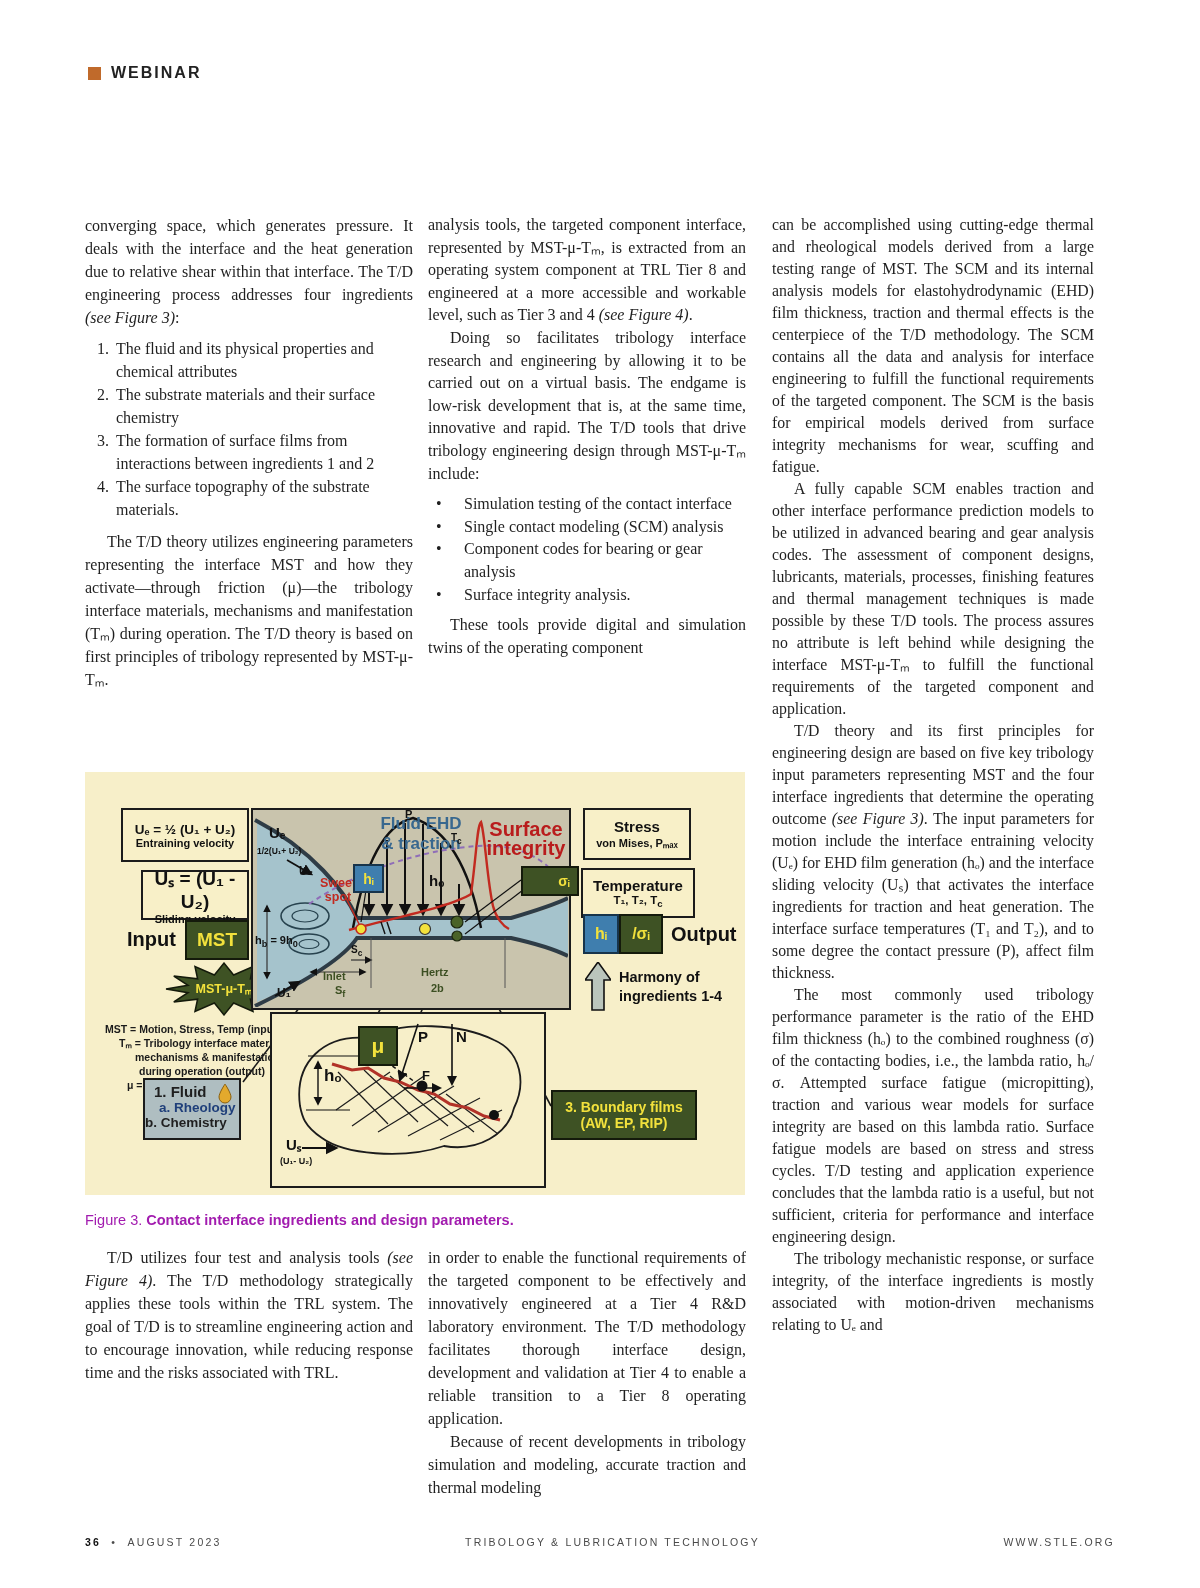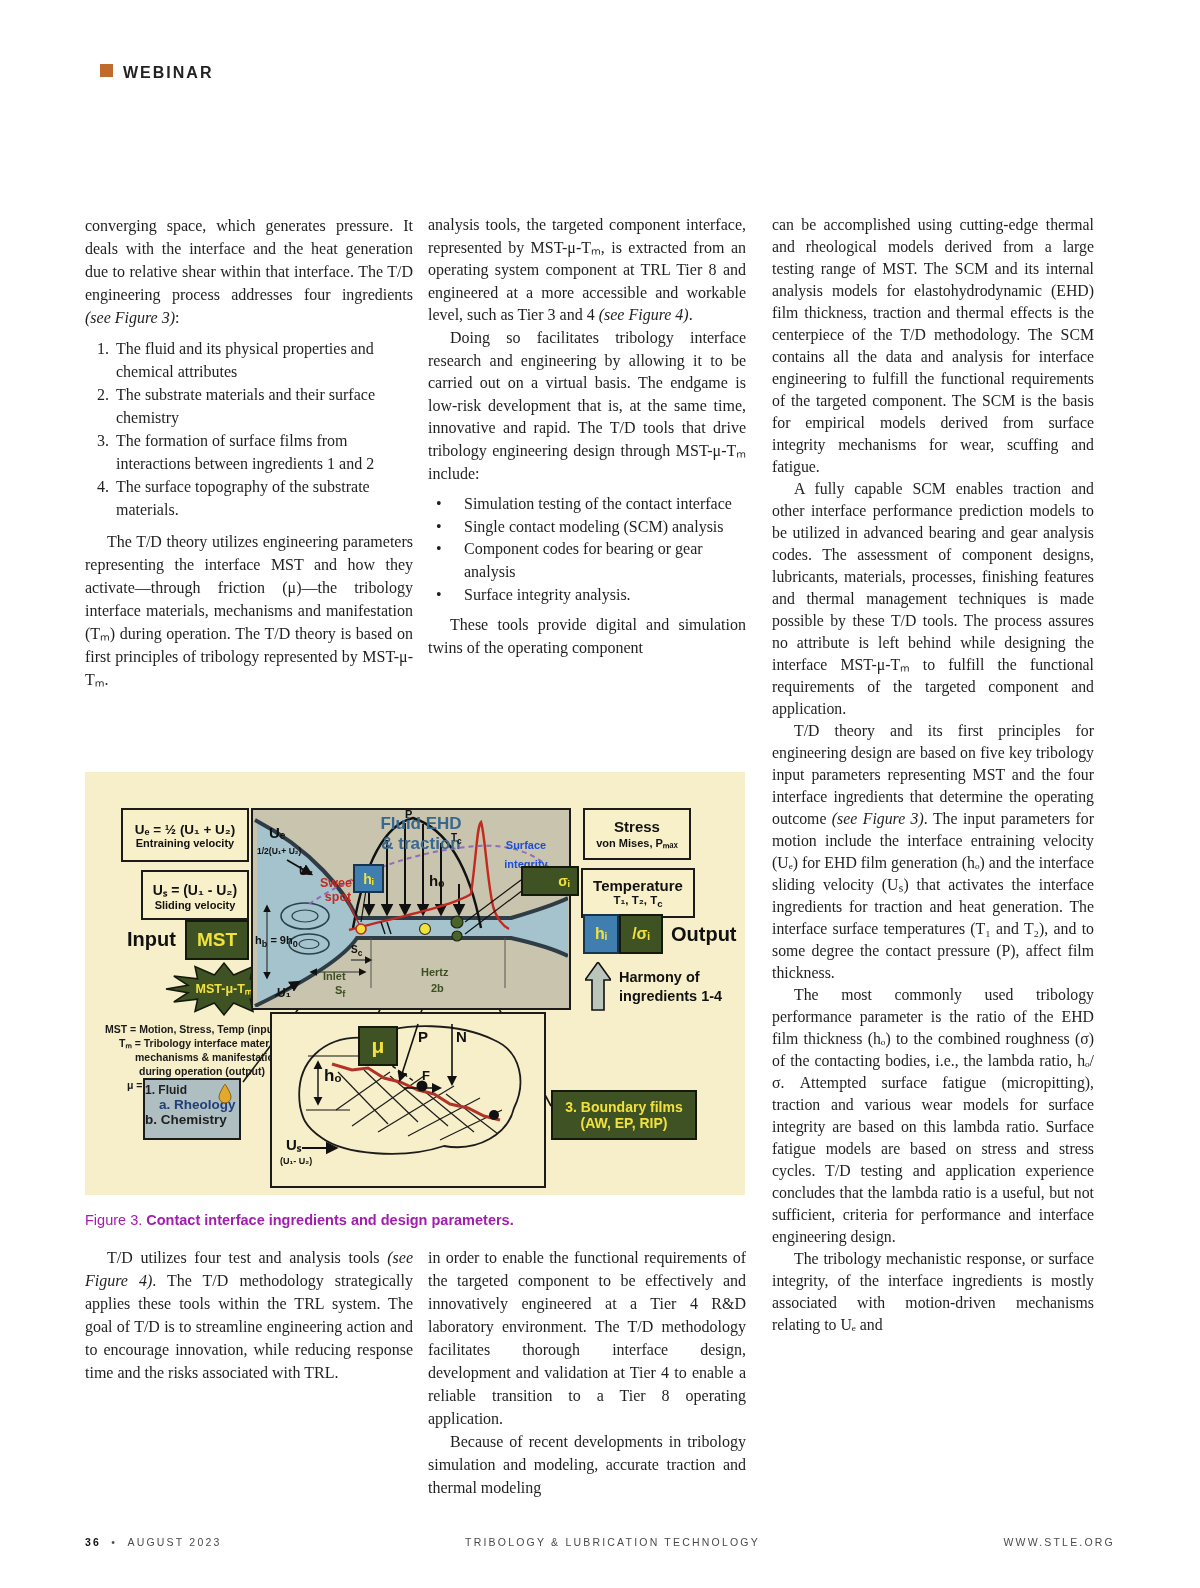--- a/index.html
+++ b/index.html
@@ -1,21 +1,21 @@
 <!DOCTYPE html>
 <html><head>
 <meta charset="utf-8">
 <style>
   html,body{margin:0;padding:0;background:#ffffff;}
   #page{position:relative;width:1200px;height:1588px;background:#ffffff;overflow:hidden;
         font-family:"Liberation Serif",serif;color:#1f1f1f;}
   
-  .webinar{position:absolute;left:88px;top:64px;display:flex;gap:10px;
+  .webinar{position:absolute;left:88px;top:64px;display:flex;align-items:center;gap:10px;
            font-family:"Liberation Sans",sans-serif;font-size:16px;font-weight:600;
-           letter-spacing:2px;color:#222;margin-left:12px;}
+           letter-spacing:2px;color:#222;}
   .webinar .sq{width:13px;height:13px;background:#C06A2B;}
   
   .col{position:absolute;text-align:justify;font-size:16px;line-height:23px;overflow:hidden;}
   .col p{margin:0 0 0 0;}
   .gap{height:9px;}
   .indent{text-indent:22px;}
   .it{font-style:italic;}
   .nlist{text-align:left;margin-top:8px;}
   .li{display:flex;}
   .li .num{flex:none;width:24px;text-align:right;padding-right:7px;}
@@ -128,21 +128,21 @@
       <line x1="371" y1="156" x2="312" y2="298" stroke="#1a1a1a" stroke-width="1.6"></line>
       <line x1="373" y1="160" x2="466" y2="334" stroke="#1a1a1a" stroke-width="1.6"></line>
       <line x1="445" y1="96" x2="380" y2="150" stroke="#1a1a1a" stroke-width="1.4"></line>
     </svg>
 
     <div class="creambox" style="left:36px;top:36px;width:124px;height:50px;">
       <div style="font-size:13.5px;">Uₑ = ½ (U₁ + U₂)</div>
       <div style="font-size:11px;">Entraining velocity</div>
     </div>
     <div class="creambox" style="left:56px;top:98px;width:104px;height:46px;">
-      <div style="font-size:14px;">Uₛ = (U₁ - U₂)</div>
+      <div style="font-size:19px;">Uₛ = (U₁ - U₂)</div>
       <div style="font-size:11px;">Sliding velocity</div>
     </div>
 
     <div class="figlbl" style="left:42px;top:156px;font-size:20px;">Input</div>
     <div class="greenbox" style="left:100px;top:148px;width:60px;height:36px;">
       <div style="font-size:19px;">MST</div>
     </div>
 
     <div class="abs" style="left:80px;top:190px;width:118px;height:54px;">
       <svg width="118" height="54" viewBox="0 0 114 52">
@@ -156,21 +156,21 @@
       <div style="padding-left:14px;">Tₘ = Tribology interface materials,</div>
       <div style="padding-left:30px;">mechanisms &amp; manifestations</div>
       <div style="padding-left:34px;">during operation (output)</div>
       <div style="padding-left:22px;">μ = Coeff of friction</div>
     </div>
 
     <div id="fluidbox">
       <svg class="abs" style="right:6px;top:3px;" width="16" height="22">
         <path d="M8 1 C8 1 2 10 2 14 a6 6 0 0 0 12 0 C14 10 8 1 8 1 Z" fill="#E3A92D" stroke="#8a6010" stroke-width="1"></path>
       </svg>
-      <div style="font-size:12px;">1. Fluid</div>
+      <div style="font-size:15px;padding-left:9px;">1. Fluid</div>
       <div style="font-size:13.5px;padding-left:14px;color:#1f3f7a;">a. Rheology</div>
       <div style="font-size:13.5px;">b. Chemistry</div>
     </div>
 
     <div id="panel">
       <svg width="315" height="197" viewBox="0 0 315 197">
         <defs>
           <marker id="ah1" viewBox="0 0 10 10" refX="8" refY="5" markerWidth="6.5" markerHeight="6.5" orient="auto-start-reverse">
             <path d="M0,0 L10,5 L0,10 z" fill="#111"></path>
           </marker>
@@ -240,21 +240,21 @@
       <div class="figlbl" style="left:2px;top:124px;font-size:11px;"><span>h</span><sub>b</sub><span> = 9h</span><sub>0</sub></div>
       <div class="figlbl" style="left:98px;top:134px;font-size:10px;"><span>S</span><sub>c</sub></div>
       <div class="figlbl" style="left:70px;top:160px;font-size:11px;color:#3c4f22;">Inlet</div>
       <div class="figlbl" style="left:82px;top:174px;font-size:11px;color:#3c4f22;"><span>S</span><sub>f</sub></div>
       <div class="figlbl" style="left:24px;top:176px;font-size:12px;">U₁</div>
       <div class="figlbl" style="left:168px;top:156px;font-size:11px;color:#3c4f22;">Hertz</div>
       <div class="figlbl" style="left:178px;top:172px;font-size:11px;color:#3c4f22;">2b</div>
       <div class="figlbl" style="left:176px;top:62px;font-size:15px;">hₒ</div>
       <div class="figlbl" style="left:152px;top:-2px;font-size:11px;">P</div>
       <div class="figlbl" style="left:198px;top:22px;font-size:10px;"><span>T</span><sub>c</sub></div>
-      <div class="figlbl" style="left:232px;top:10px;width:82px;text-align:center;font-size:11px;line-height:19px;color:#1d4ed8;margin-top:16px;">
+      <div class="figlbl" style="left:232px;top:10px;width:82px;text-align:center;font-size:20px;line-height:19px;color:#b91c1c;">
         <div>Surface</div>
         <div>integrity</div>
       </div>
       <div class="greenbox" style="left:268px;top:56px;width:26px;height:26px;padding-left:28px;">
         <div style="font-size:14px;">σᵢ</div>
       </div>
     </div>
 
     <div class="creambox" style="left:498px;top:36px;width:104px;height:48px;">
       <div style="font-size:15px;">Stress</div>

